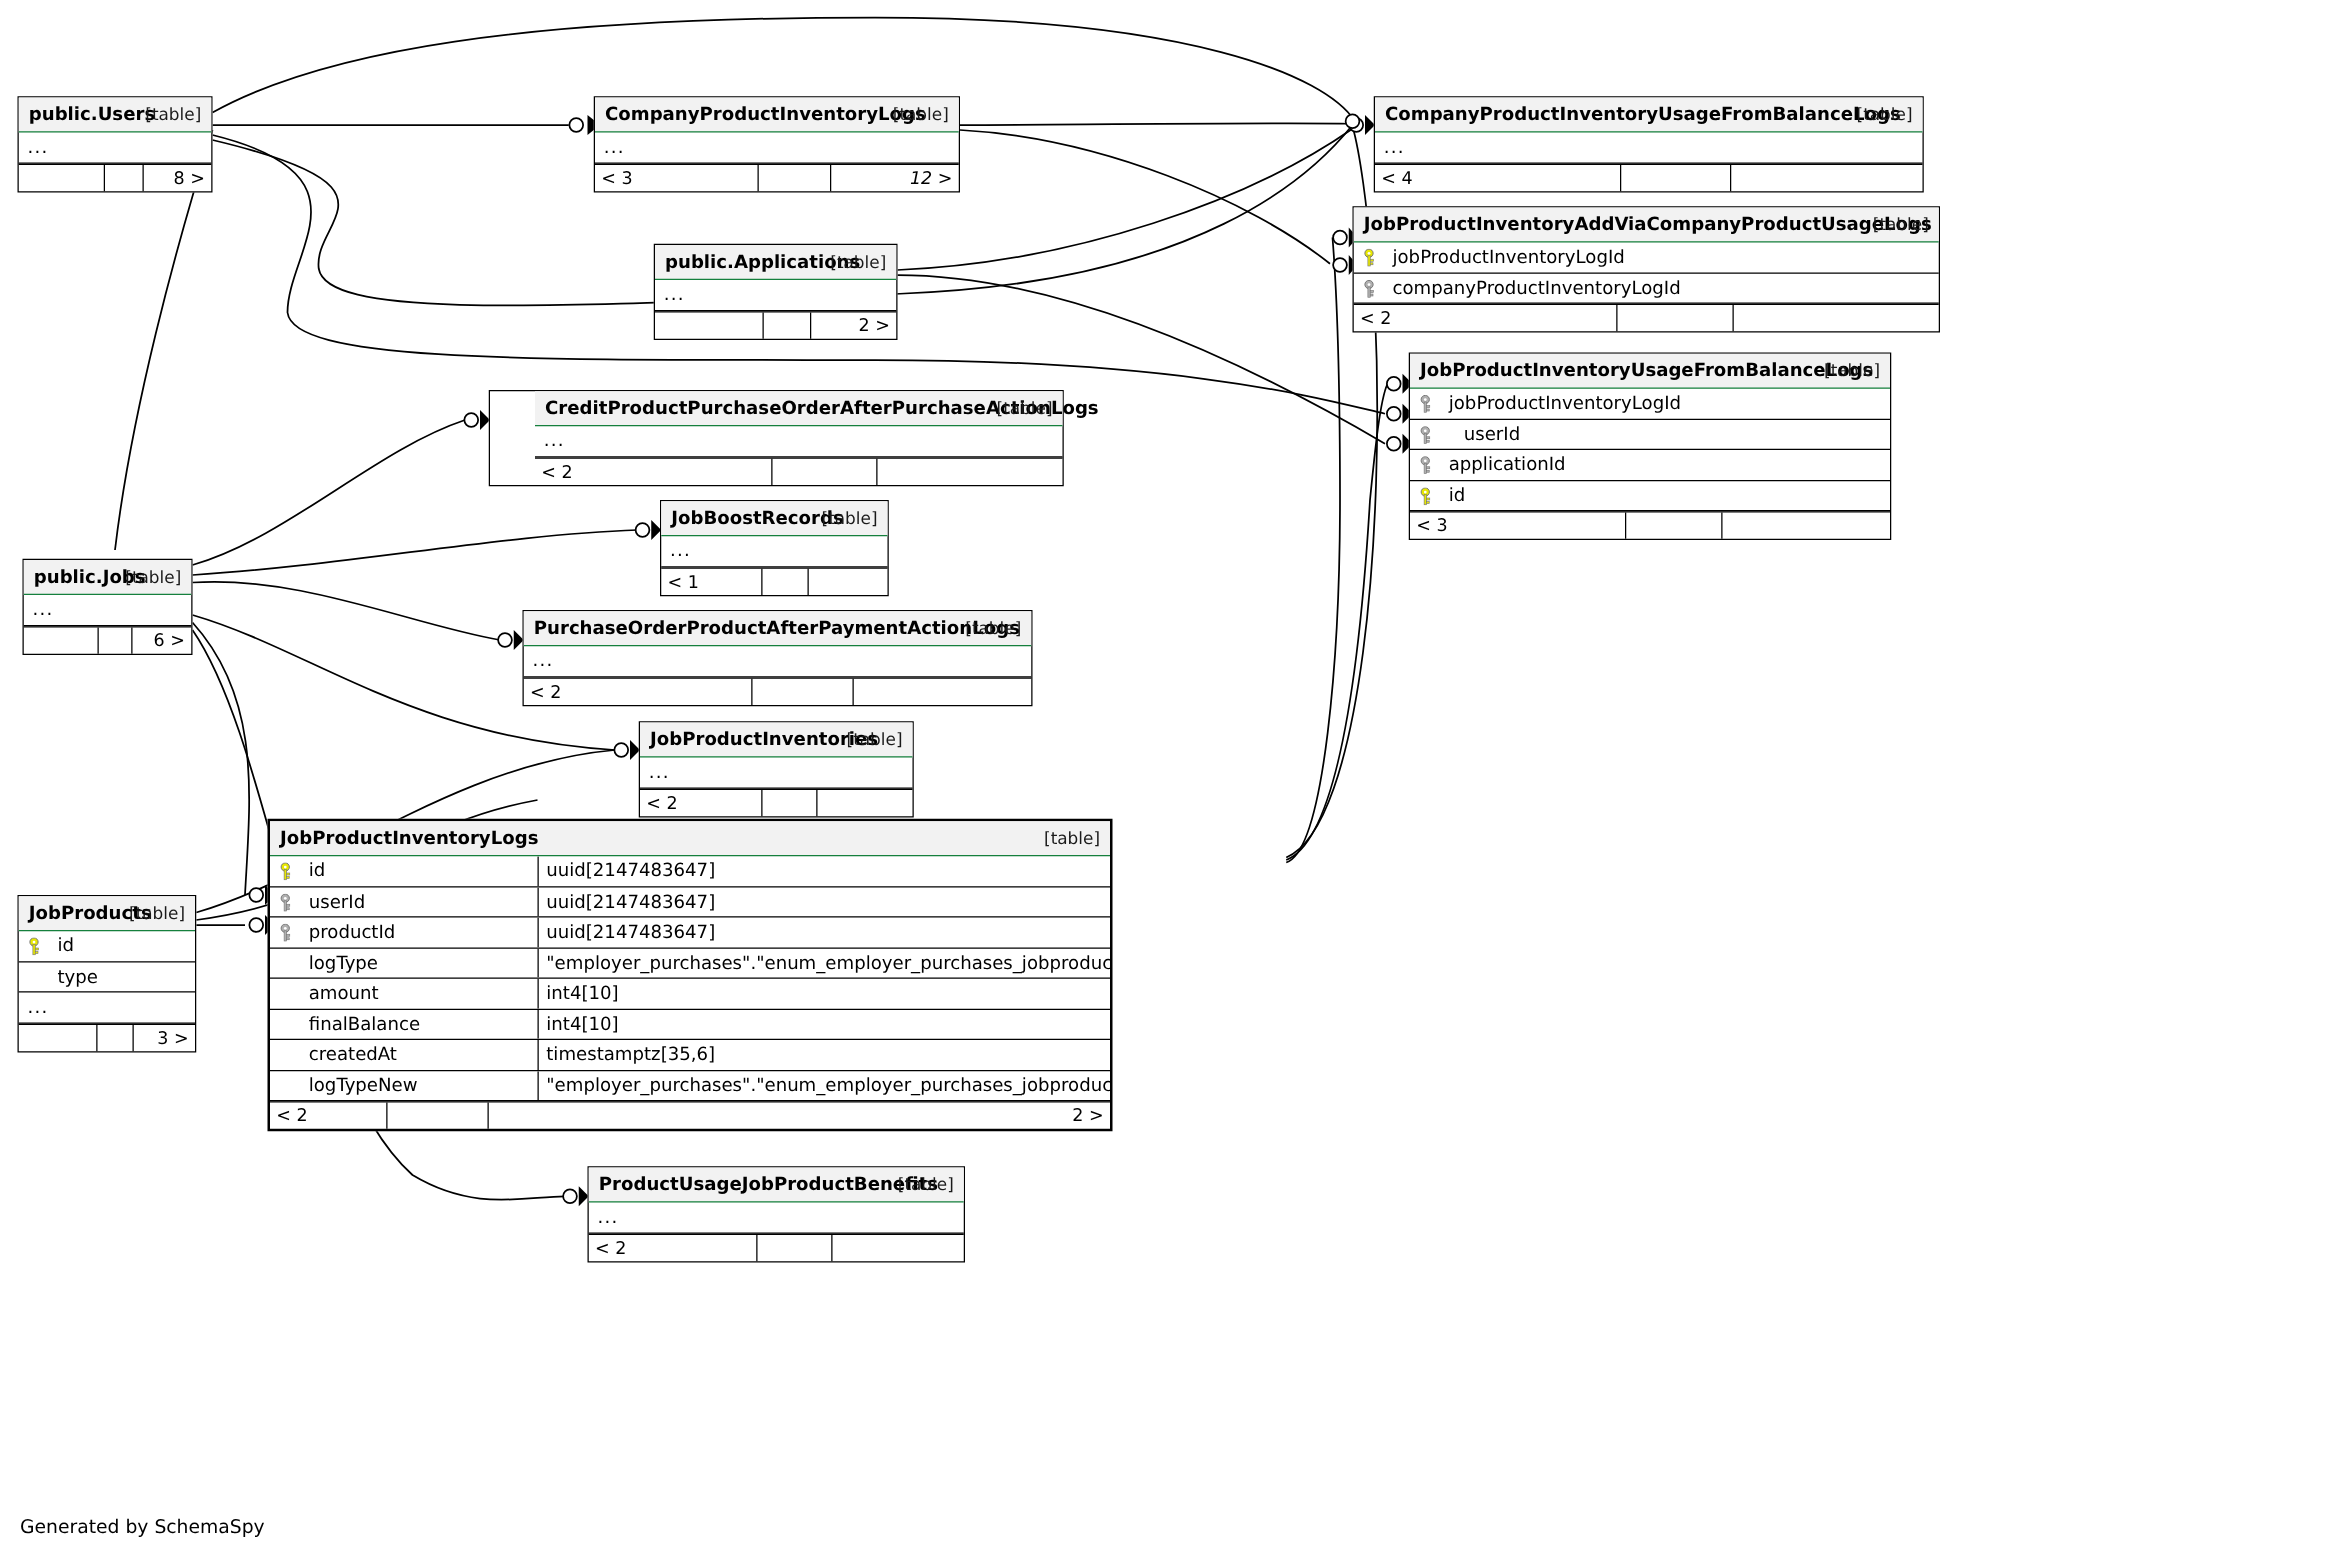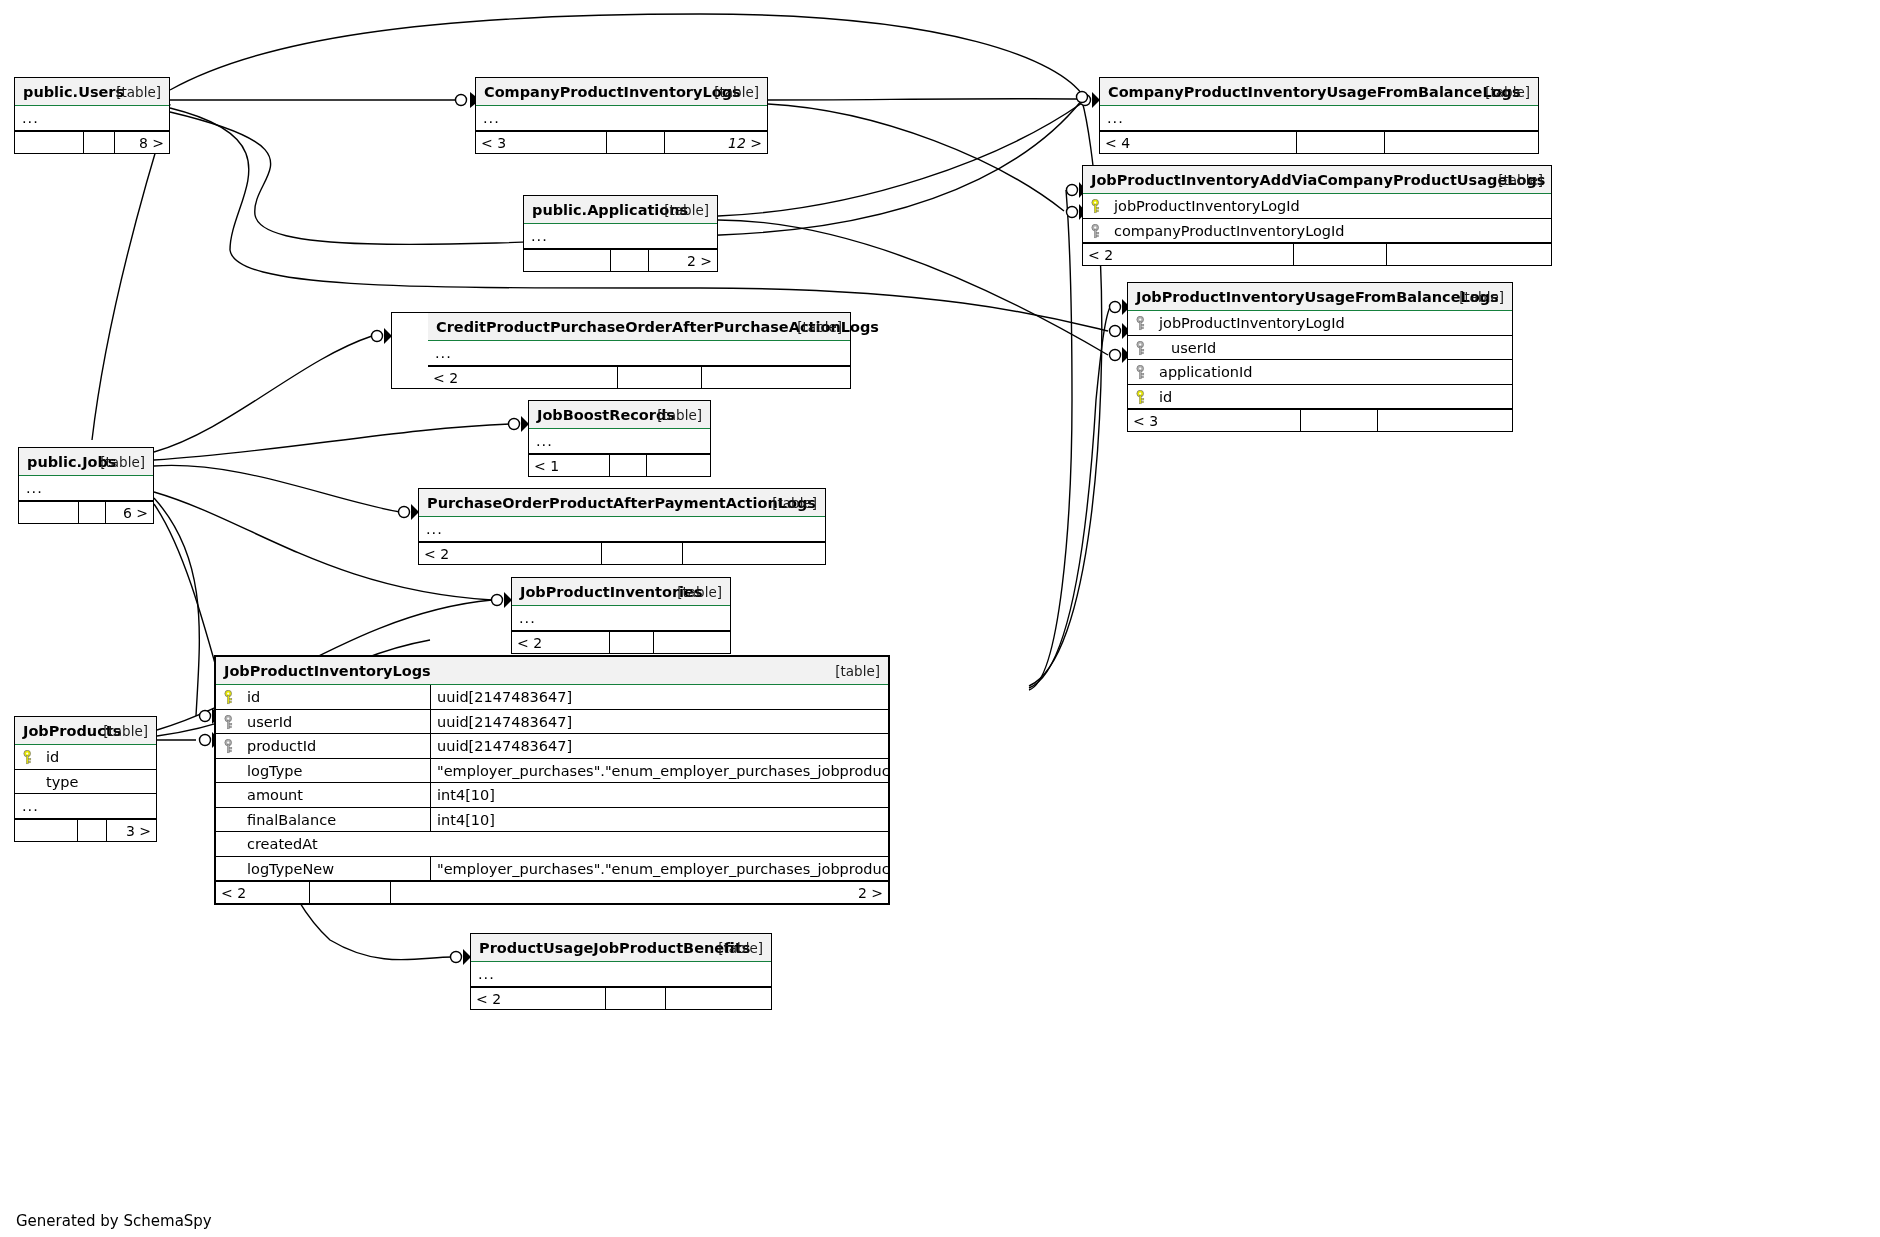--- a/index.html
+++ b/index.html
@@ -491,20 +491,21 @@
             <span class="keyicon"></span>
             <span class="colname">finalBalance</span>
           </div>
           <div class="cell-type">int4[10]</div>
         </div>
         <div class="row">
           <div class="cell-name" style="width: 214px; flex: 0 0 214px;">
             <span class="keyicon"></span>
             <span class="colname">createdAt</span>
           </div>
+          <div class="cell-type">timestamptz[35,6]</div>
         </div>
         <div class="row">
           <div class="cell-name" style="width: 214px; flex: 0 0 214px;">
             <span class="keyicon"></span>
             <span class="colname">logTypeNew</span>
           </div>
           <div class="cell-type">"employer_purchases"."enum_employer_purchases_jobproductinventorylogs_type"[2147483647]</div>
         </div>
         <div class="foot">
           <div class="fl" style="width: 14%;">&lt; 2</div>

